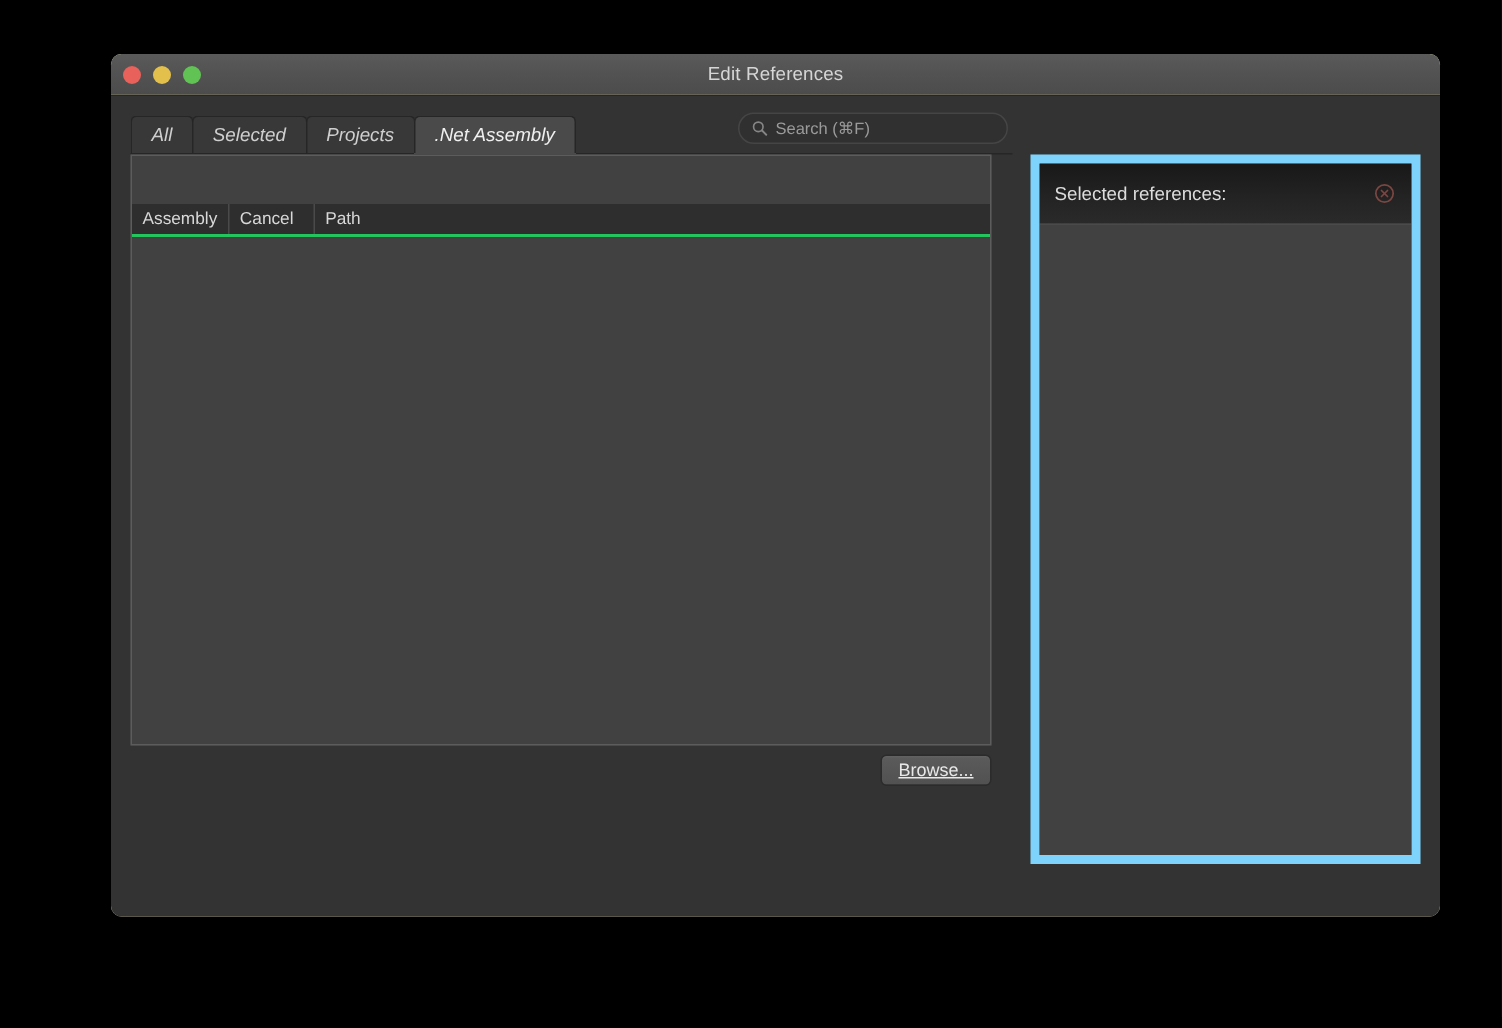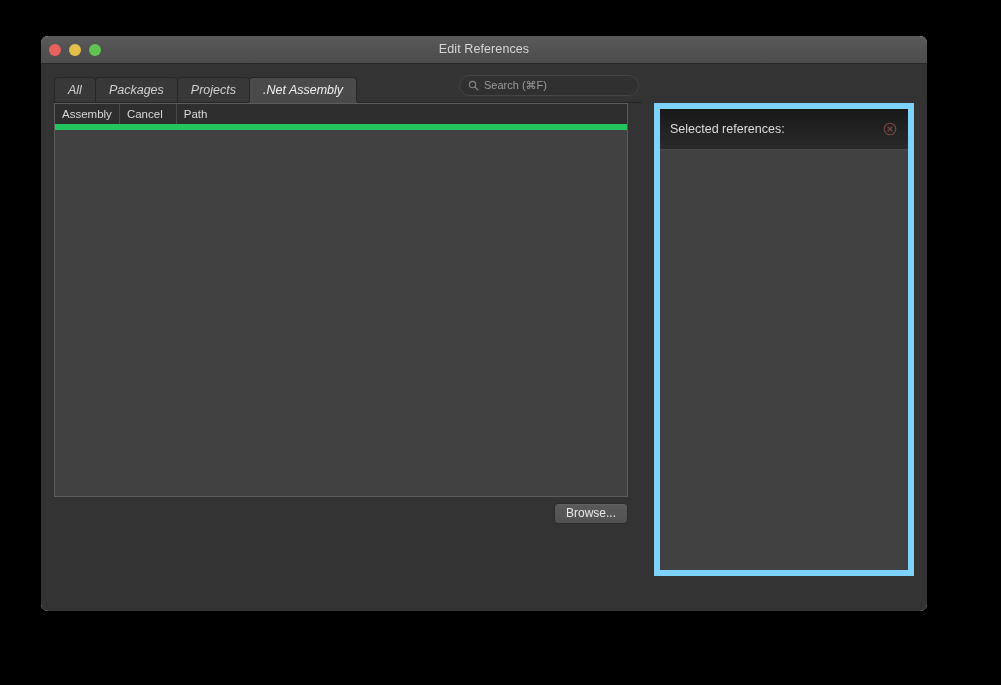--- a/index.html
+++ b/index.html
@@ -16,21 +16,21 @@
   #screen {
     position: relative;
     width: 1001px;
     height: 685px;
     background: #000000;
   }
 
   
   .window {
     position: absolute;
-    left: 41px;
+    left: 74px;
     top: 36px;
     width: 886px;
     height: 575px;
     background: #fef9c3;
     border-radius: 7px;
     overflow: hidden;
     box-shadow: 0 4px 18px rgba(0,0,0,0.55);
   }
 
   
@@ -162,21 +162,22 @@
     height: 394px;
     border: 1px solid #5c5c5c;
     background: #414141;
     box-sizing: border-box;
     overflow: hidden;
   }
   .table-header {
     display: flex;
     height: 20px;
     background: #2e2e2e;
-    border-bottom: 6px solid #22c55e;
+    border-bottom: 2px solid #22c55e;
+    margin-top: 32px;
   }
   .th {
     font-size: 11.5px;
     color: #d8d8d8;
     display: flex;
     align-items: center;
     padding-left: 7px;
     box-sizing: border-box;
     border-right: 1px solid #4a4a4a;
     white-space: nowrap;
@@ -205,20 +206,21 @@
     color: #e8e8e8;
     background: linear-gradient(to bottom, #5b5b5b 0%, #515151 100%);
     border: 1px solid #2b2b2b;
     border-radius: 4px;
     height: 21px;
     padding: 0 11px;
     line-height: 19px;
     cursor: default;
     white-space: nowrap;
     box-shadow: 0 1px 0 rgba(255,255,255,0.04) inset;
+    text-decoration: underline;
   }
 
   
   .splitter {
     position: absolute;
     left: 655px;
     top: 44px;
     width: 12px;
     height: 466px;
     display: flex;
@@ -307,21 +309,21 @@
 
     <div class="win-body">
 
       <div class="left-pane">
 
         <div class="tabbar">
           <div class="tab">
             <span>All</span>
           </div>
           <div class="tab">
-            <span>Packages</span>
+            <span>Selected</span>
           </div>
           <div class="tab">
             <span>Projects</span>
           </div>
           <div class="tab active">
             <span>.Net Assembly</span>
           </div>
         </div>
 
         <div class="search-wrap">

